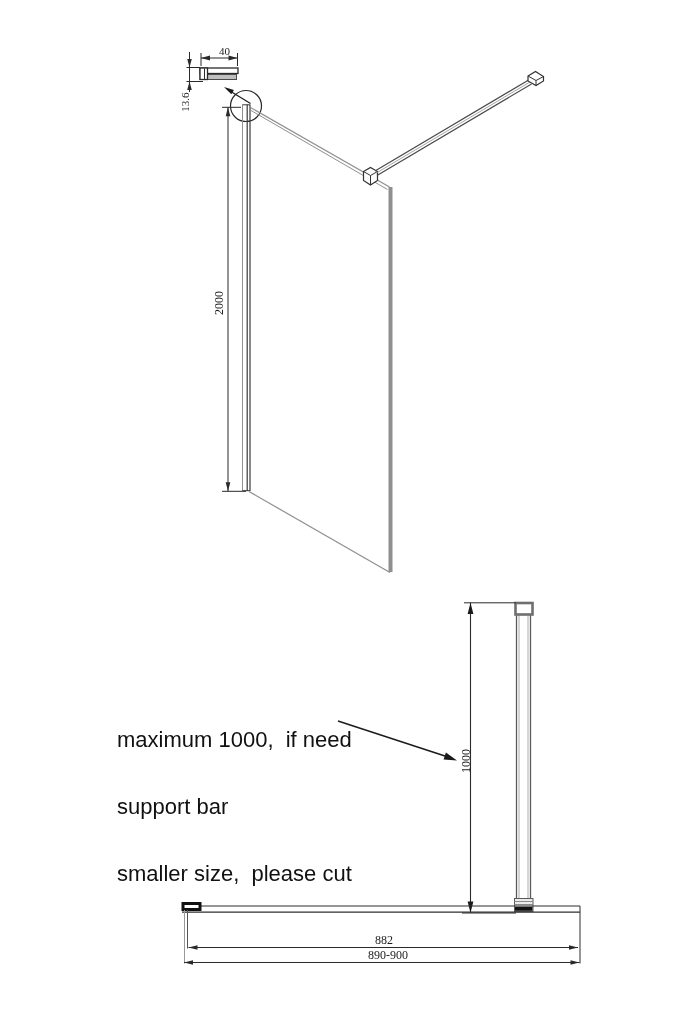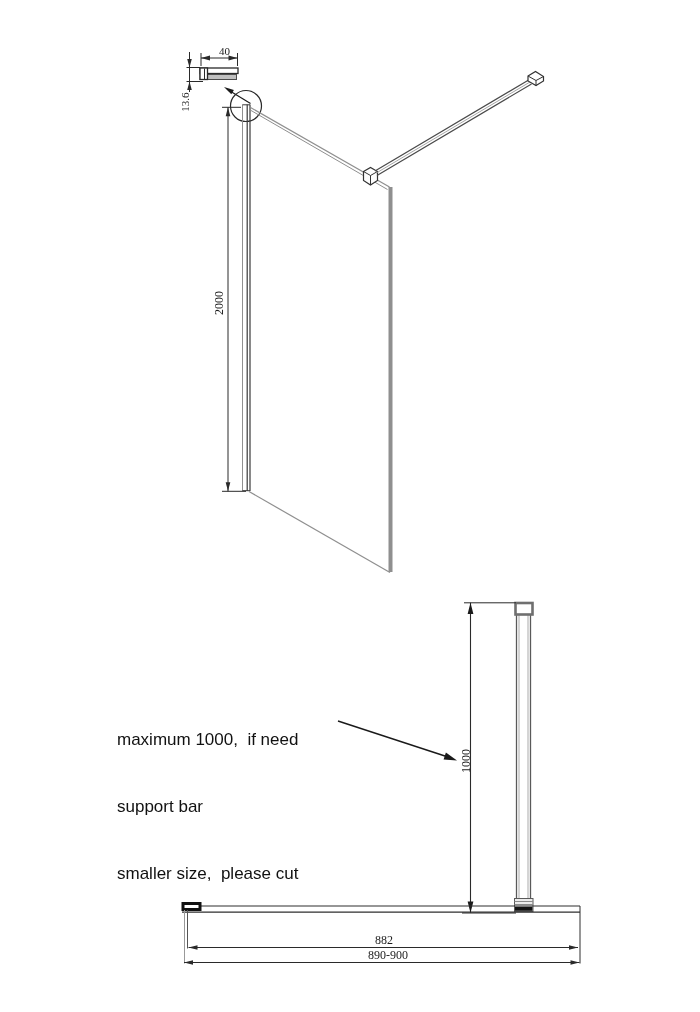--- a/index.html
+++ b/index.html
@@ -20,21 +20,21 @@
     font-family: "Liberation Serif", serif;
     fill: #1c1c1c;
     font-size: 12px;
   }
   svg text.dim-small { font-size: 11px; }
   .annotation {
     position: absolute;
     left: 117px;
     top: 684px;
     color: #111111;
-    font-size: 17px;
+    font-size: 22px;
     line-height: 22.4px;
     white-space: pre;
   }
 </style>
 </head>
 <body>
 
 <div class="canvas">
 
   <svg width="700" height="1012" viewBox="0 0 700 1012">

